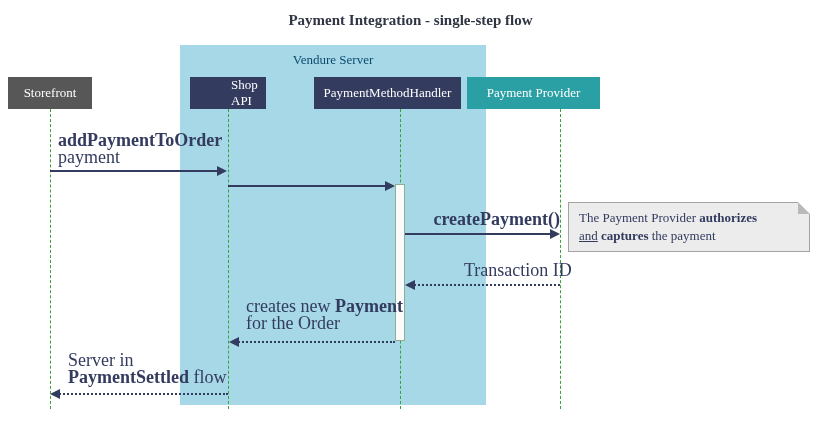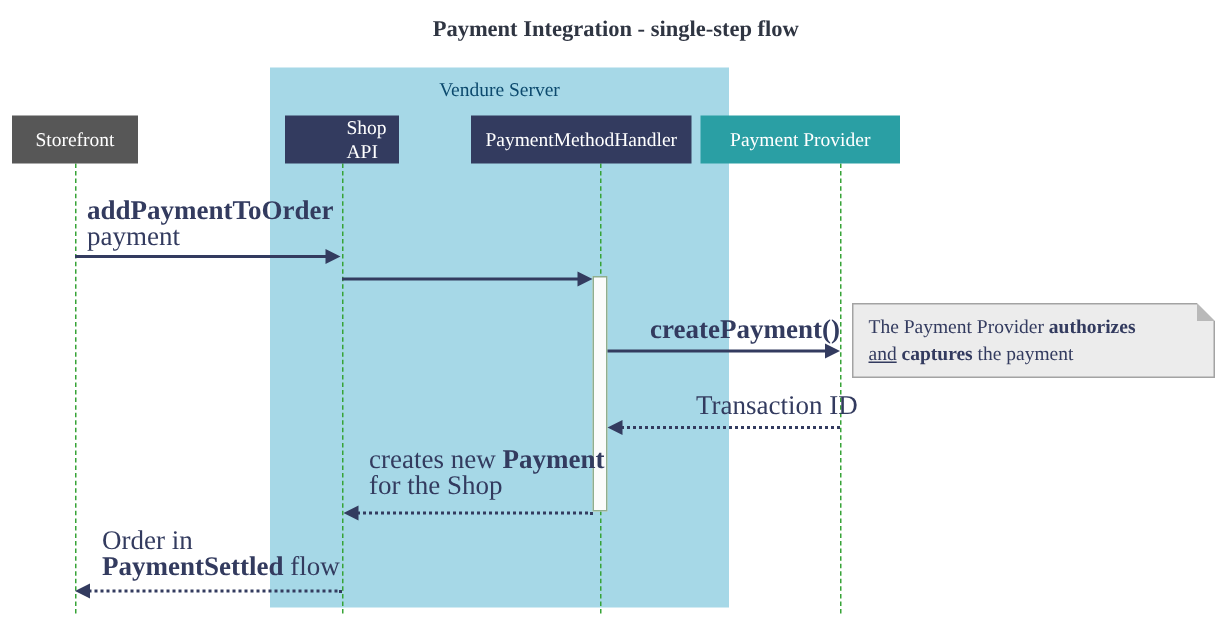--- a/index.html
+++ b/index.html
@@ -125,29 +125,29 @@
   <div class="msg-label" id="lbl-m4">
     <span>Transaction ID</span>
   </div>
   <div class="arrow dotted left" id="arr-m4">
     <div class="line"></div>
     <div class="head"></div>
   </div>
 
   <div class="msg-label" id="lbl-m5">
     <span>creates new </span><span class="b">Payment</span><br>
-    <span>for the Shop</span>
+    <span>for the Order</span>
   </div>
   <div class="arrow dotted left" id="arr-m5">
     <div class="line"></div>
     <div class="head"></div>
   </div>
 
   <div class="msg-label" id="lbl-m6">
-    <span>Order in</span><br>
+    <span>Server in</span><br>
     <span class="b">PaymentSettled</span><span> flow</span>
   </div>
   <div class="arrow dotted left" id="arr-m6">
     <div class="line"></div>
     <div class="head"></div>
   </div>
 
 </div>
 
 </body></html>

